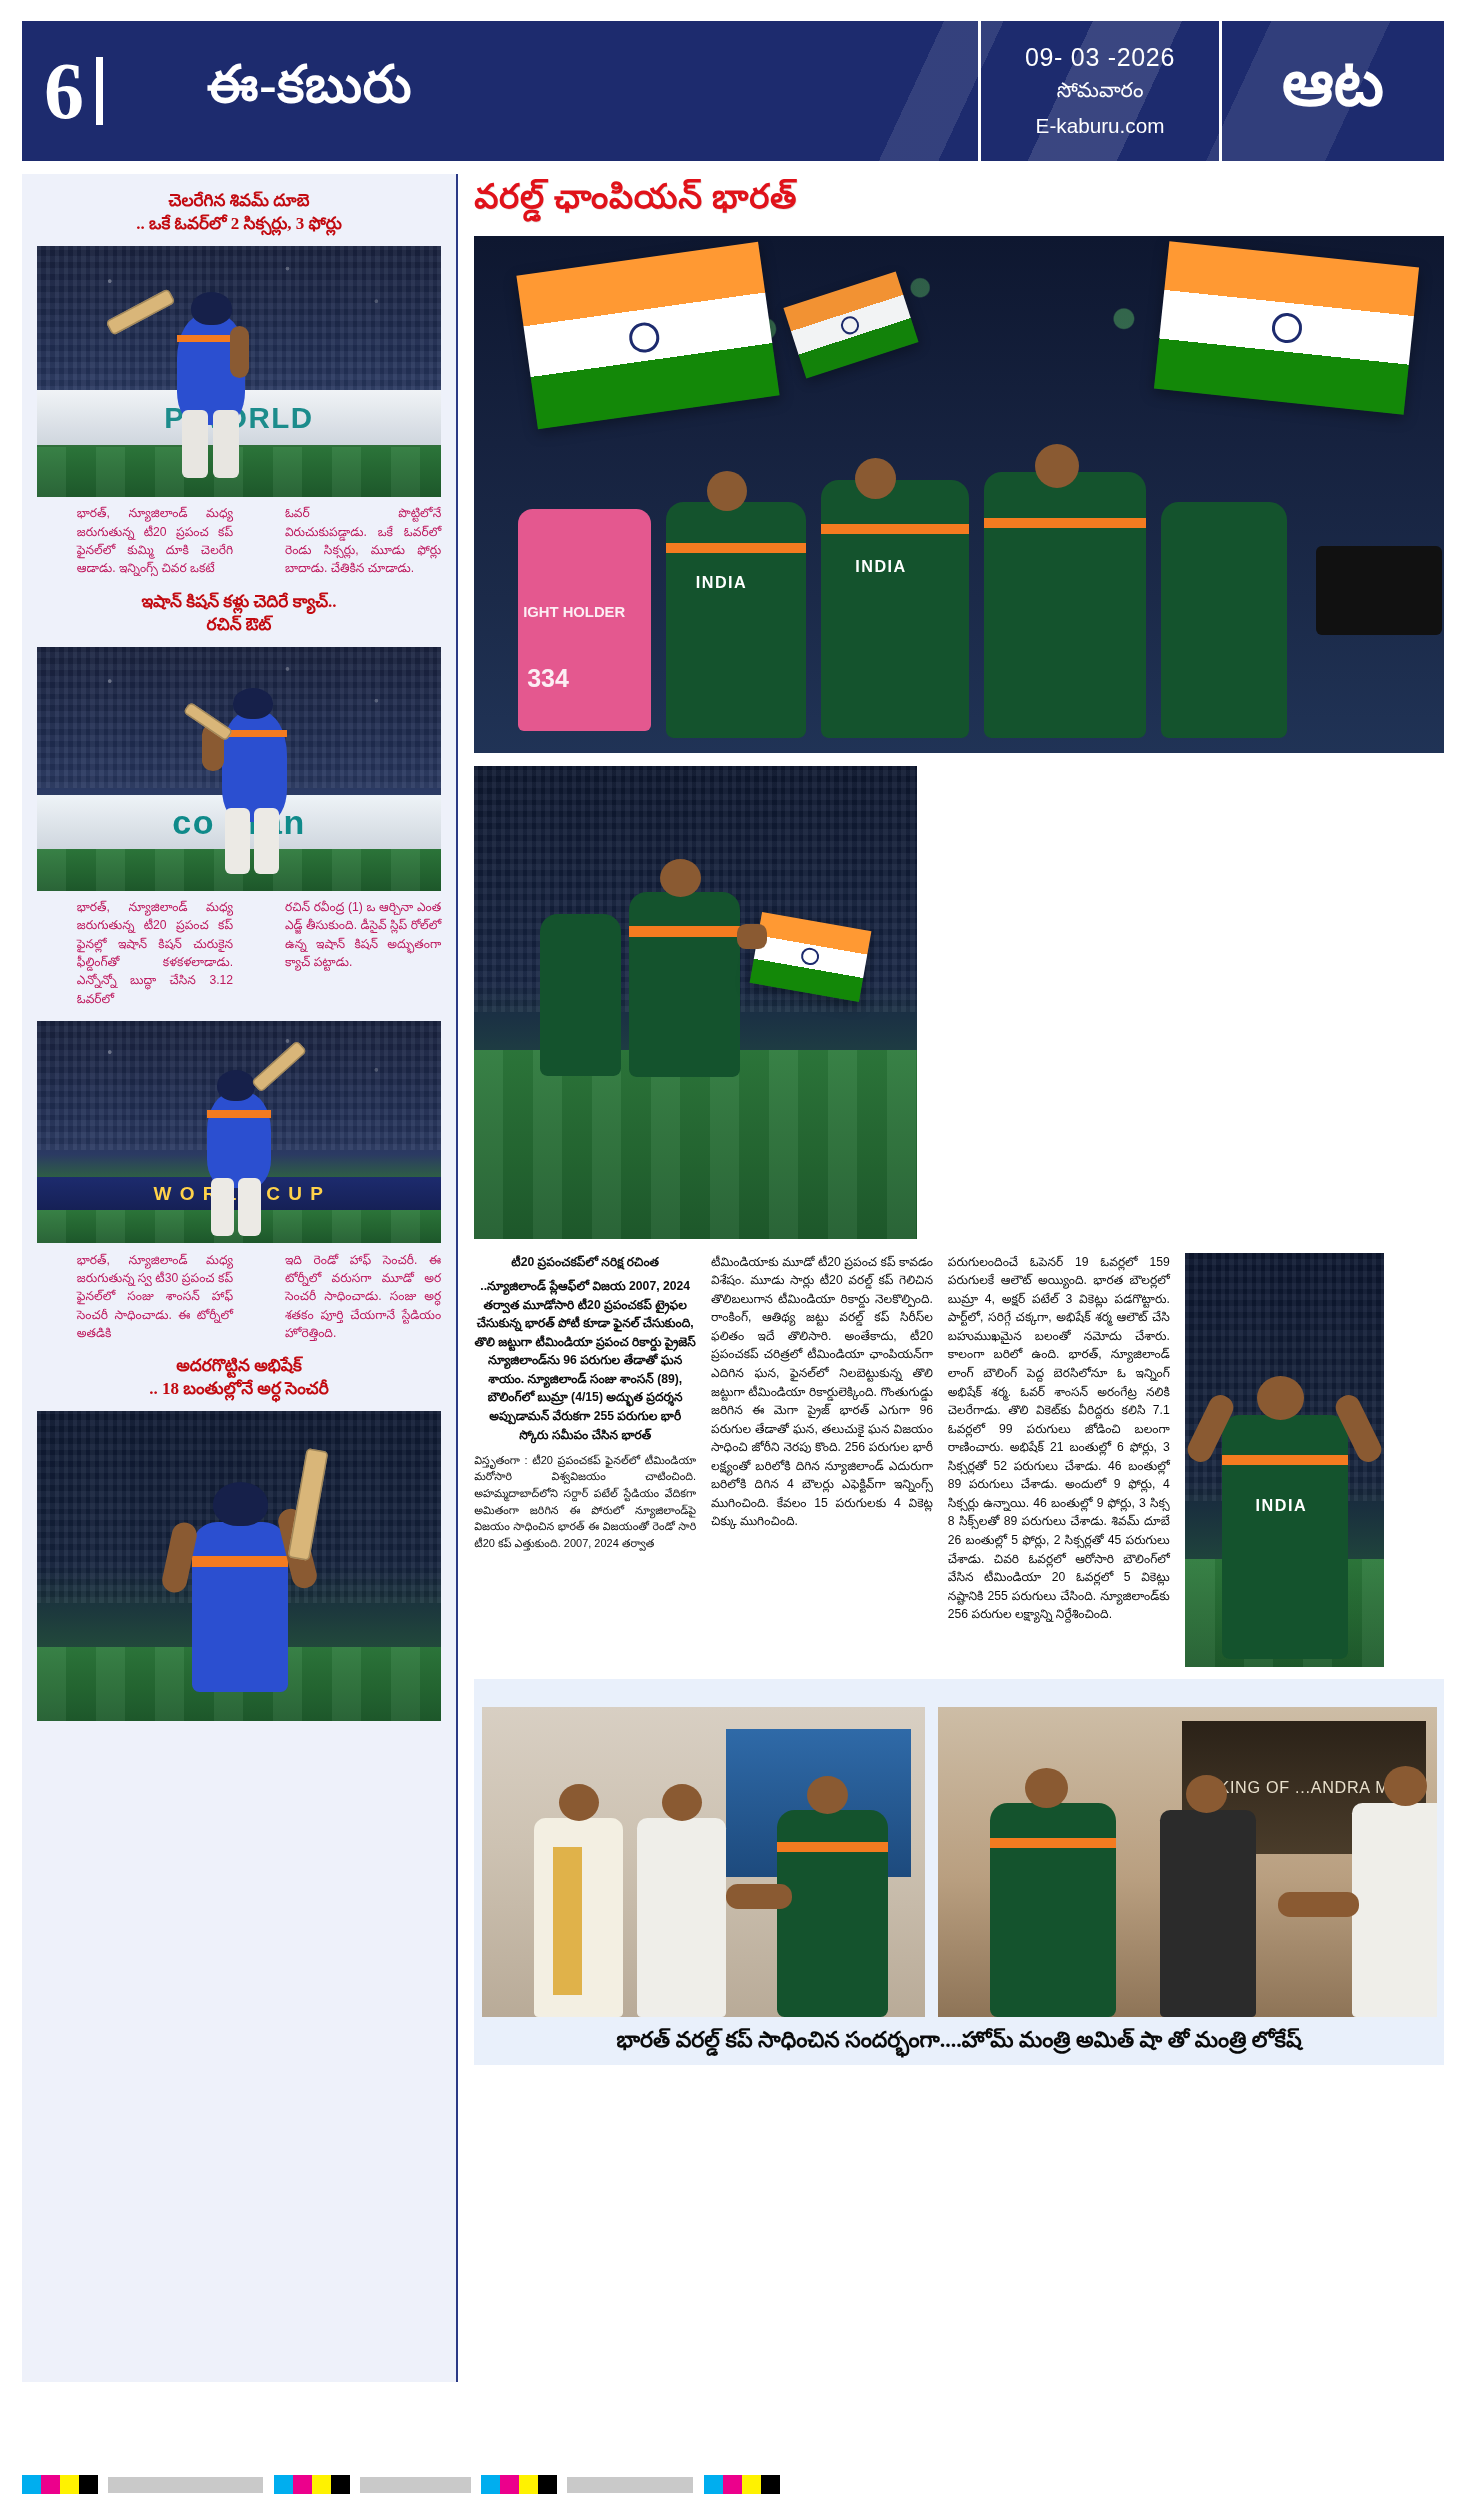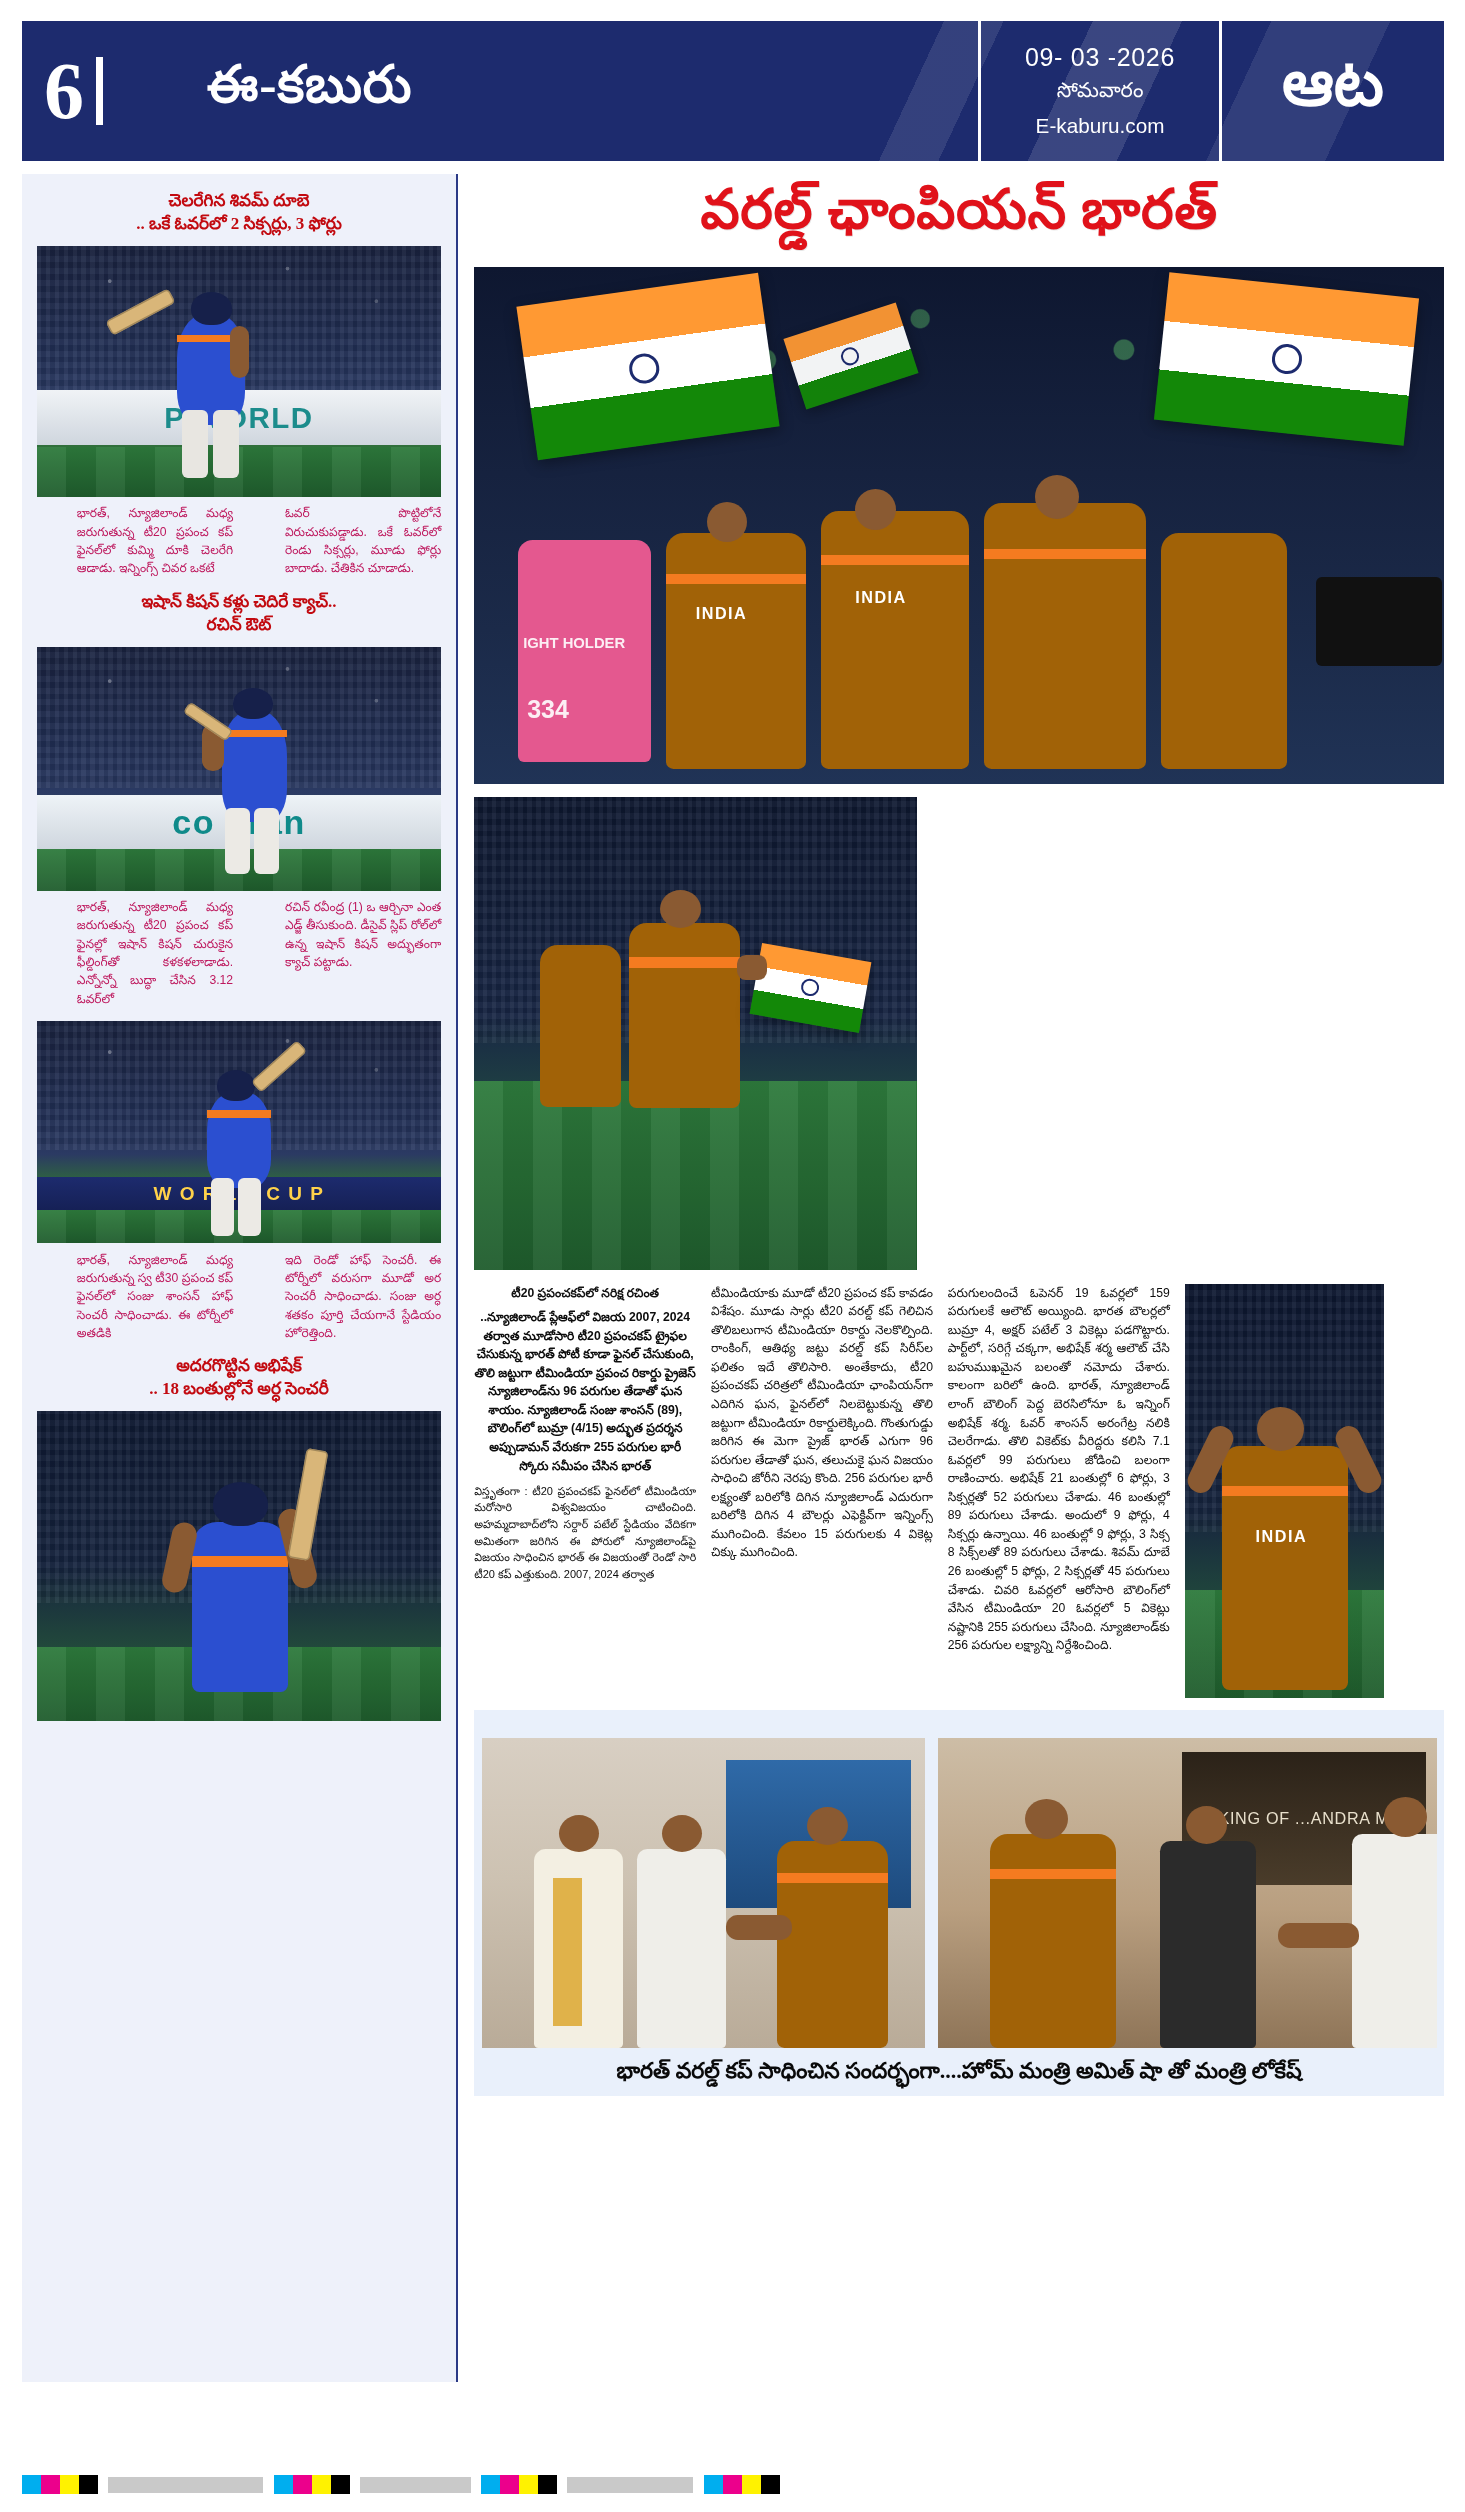--- a/index.html
+++ b/index.html
@@ -121,23 +121,22 @@
     flex:1 1 0;
     font-size:12.2px;
     line-height:1.5;
     color:#be185d;
     text-align:justify;
     margin-left:40px;
   }
 
   
   .banner-head {
-    text-align:center;
     color:#e0121a;
-    font-size:55px;
+    font-size:34px;
     font-weight:bold;
     font-family:"Liberation Serif", serif;
     letter-spacing:0.7px;
     margin:4.4px 0 11.8px 0;
     text-shadow:0.7px 0.7px 0 rgba(0,0,0,0.10);
   }
   .hero {
     width:100%; height:517px;
     overflow:hidden; position:relative;
     background:#0b1020;
@@ -251,21 +250,21 @@
   }
   .flag{
     position:absolute;
     background:linear-gradient(#ff9933 0 33%, #ffffff 33% 66%, #138808 66% 100%);
     box-shadow:0 4.4px 13.3px rgba(0,0,0,.35);
   }
   .chakra{
     position:absolute; border:3px solid #1d2b6e; border-radius:50%;
   }
   .player-blue{
-    position:absolute; background:#a16207; border-radius:17.7px 17.7px 7.4px 7.4px;
+    position:absolute; background:#14532d; border-radius:17.7px 17.7px 7.4px 7.4px;
   }
   .player-blue .band{
     position:absolute; left:0; right:0; height:10.3px; background:#f47b20;
   }
   .ind-text{
     position:absolute; color:#fff; font-weight:bold; font-size:16.2px;
     letter-spacing:1.5px;
   }
   .pinkshirt{ position:absolute; background:#e4588f; border-radius:14.8px 14.8px 5.9px 5.9px; }
   .camera{ position:absolute; background:#111; border-radius:5.9px; }

